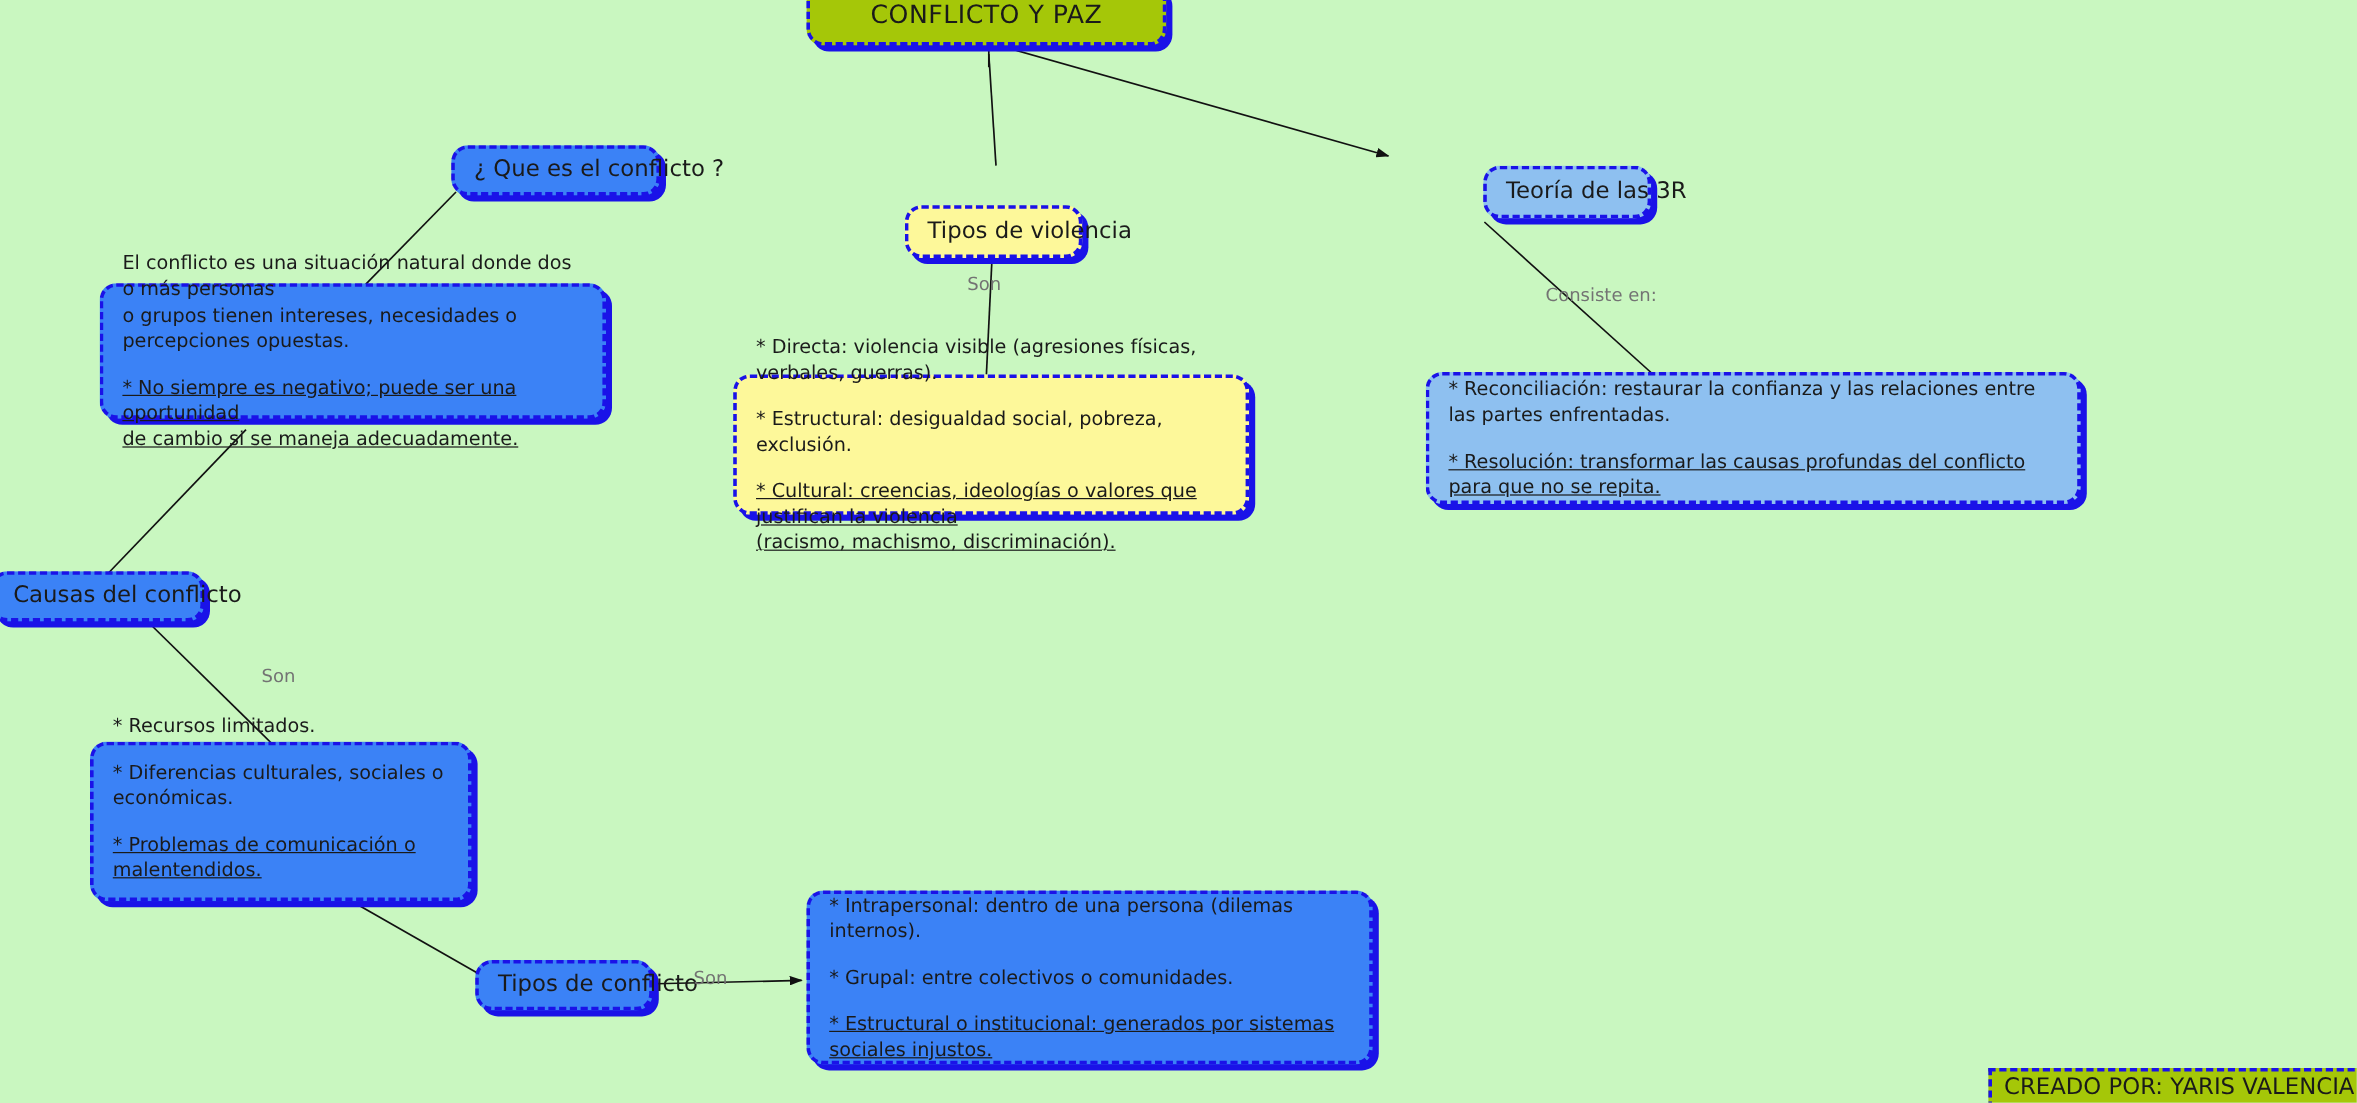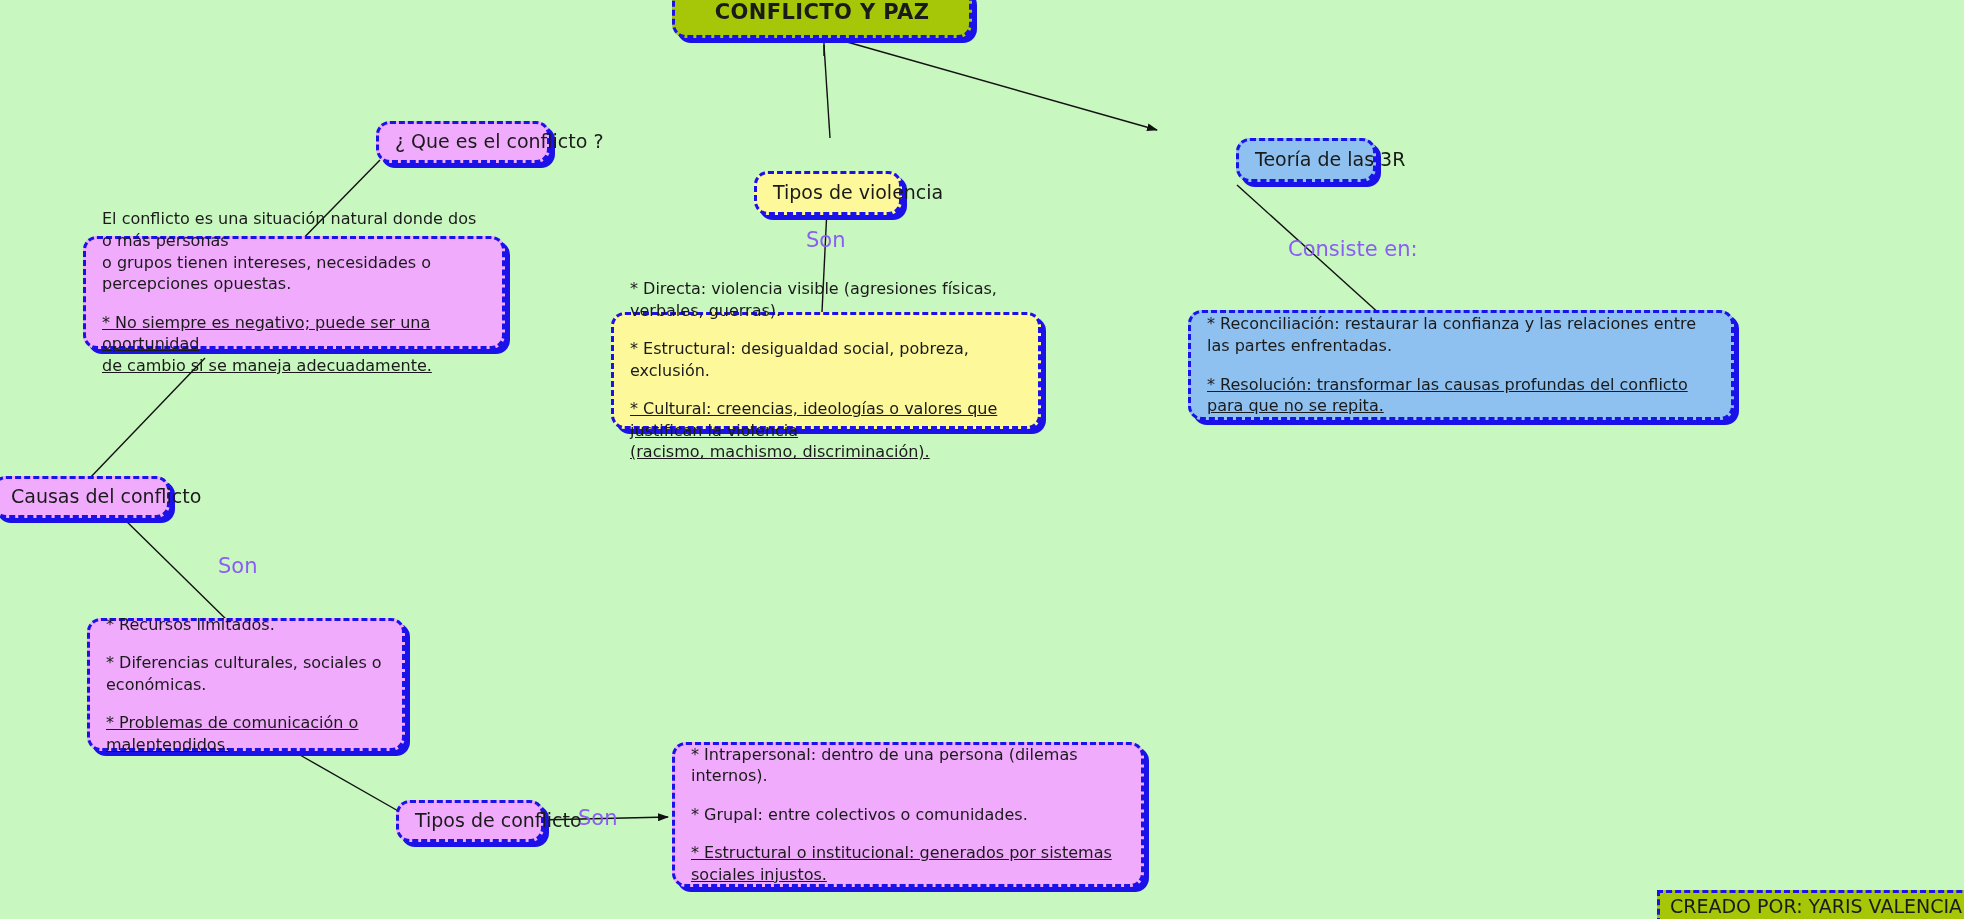--- a/index.html
+++ b/index.html
@@ -31,52 +31,52 @@
     box-sizing: border-box;
     border: 3px dashed #1a12e8;
     border-radius: 14px;
     box-shadow: 5px 5px 0 0 #1a12e8;
     color: #1a1a1a;
     display: flex;
     flex-direction: column;
     justify-content: center;
     z-index: 5;
   }
-  .node.purple { background: #f0abfc; }
+  .node.purple { background: #3b82f6; }
   .node.yellow { background: #fdf89a; }
   .node.blue   { background: #8ec0f0; }
   .node.green  { background: #a5c708; }
 
   .node-title {
     font-size: 19px;
     padding: 0 16px;
     white-space: nowrap;
     line-height: 1.25;
   }
   .node-title.bold {
-    font-weight: bold;
+    font-weight: normal;
     text-align: center;
     font-size: 21px;
     letter-spacing: .4px;
   }
   .node-body {
     padding: 12px 16px;
     font-size: 16px;
     line-height: 1.35;
   }
   .node-body p {
     margin: 0 0 17px 0;
     white-space: pre-line;
   }
   .node-body p:last-child { margin-bottom: 0; text-decoration: underline; }
 
   .edge-label {
     position: absolute;
-    font-size: 21px;
-    color: #8b5cf6;
+    font-size: 15px;
+    color: #737373;
     background: transparent;
     z-index: 6;
     white-space: nowrap;
   }
   .credit {
     position: absolute;
     background: #a5c708;
     border: 3px dashed #1a12e8;
     box-shadow: 5px 5px 0 0 #1a12e8;
     font-size: 19px;
@@ -163,21 +163,21 @@
       <p>* Resolución: transformar las causas profundas del conflicto para que no se repita.</p>
     </div>
   </div>
 
   <div class="node purple" style="left:-8px; top:476px; width:178px; height:42px;">
     <div class="node-title">Causas del conflicto</div>
   </div>
 
   <div class="edge-label" style="left:218px; top:554px;">Son</div>
 
-  <div class="node purple" style="left:87px; top:618px; width:318px; height:133px;">
+  <div class="node purple" style="left:75px; top:618px; width:318px; height:133px;justify-content:flex-end;">
     <div class="node-body">
       <p>* Recursos limitados.</p>
       <p>* Diferencias culturales, sociales o económicas.</p>
       <p>* Problemas de comunicación o malentendidos.</p>
     </div>
   </div>
 
   <div class="node purple" style="left:396px; top:800px; width:148px; height:42px;">
     <div class="node-title">Tipos de conflicto</div>
   </div>

